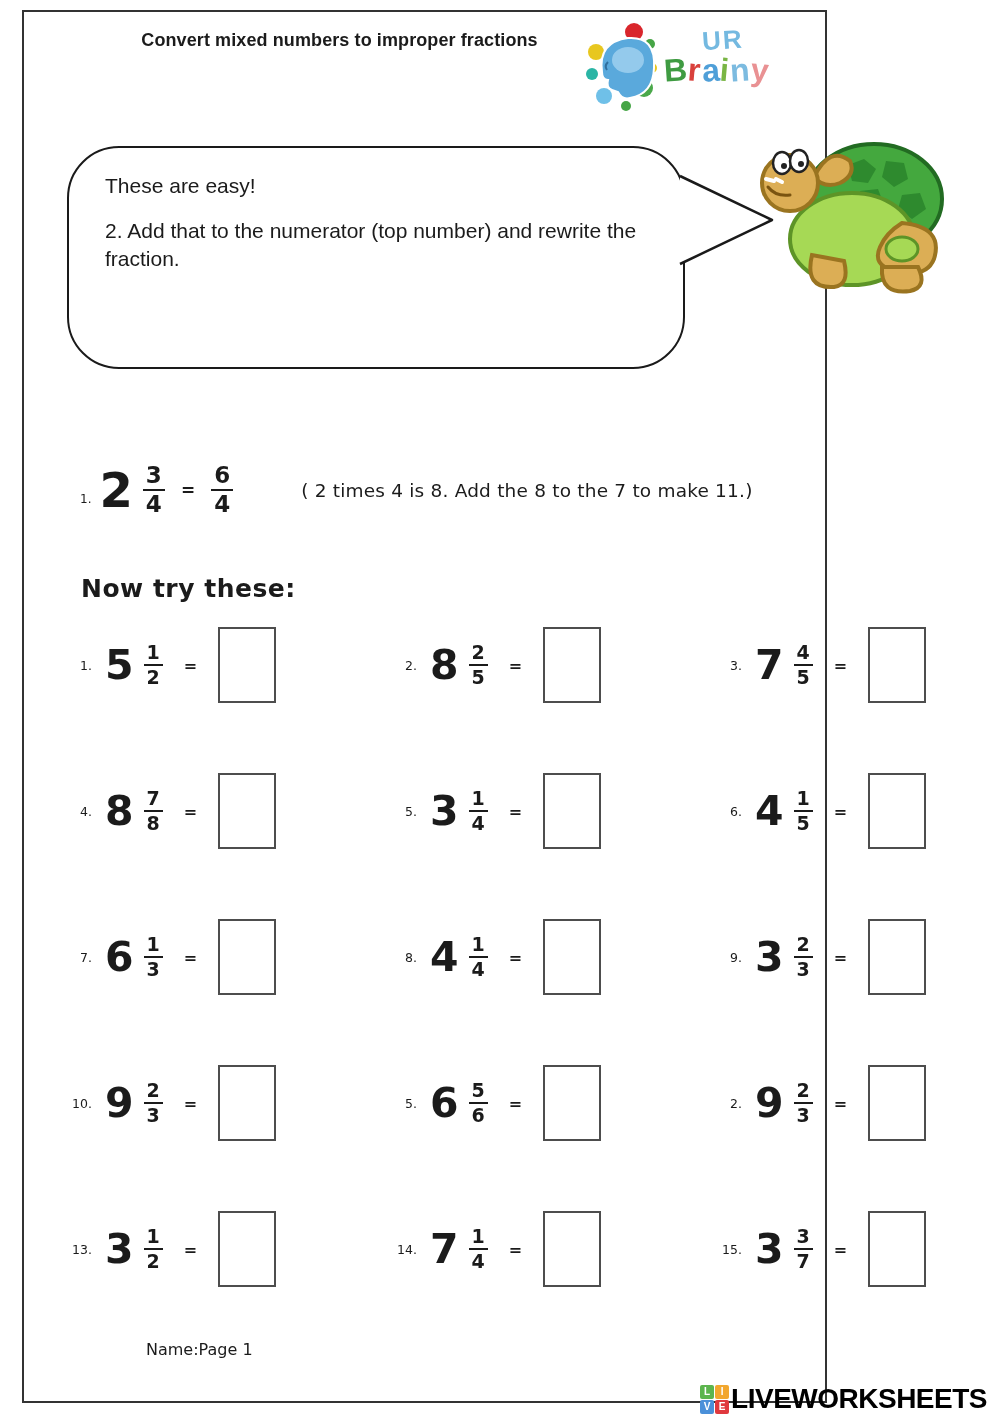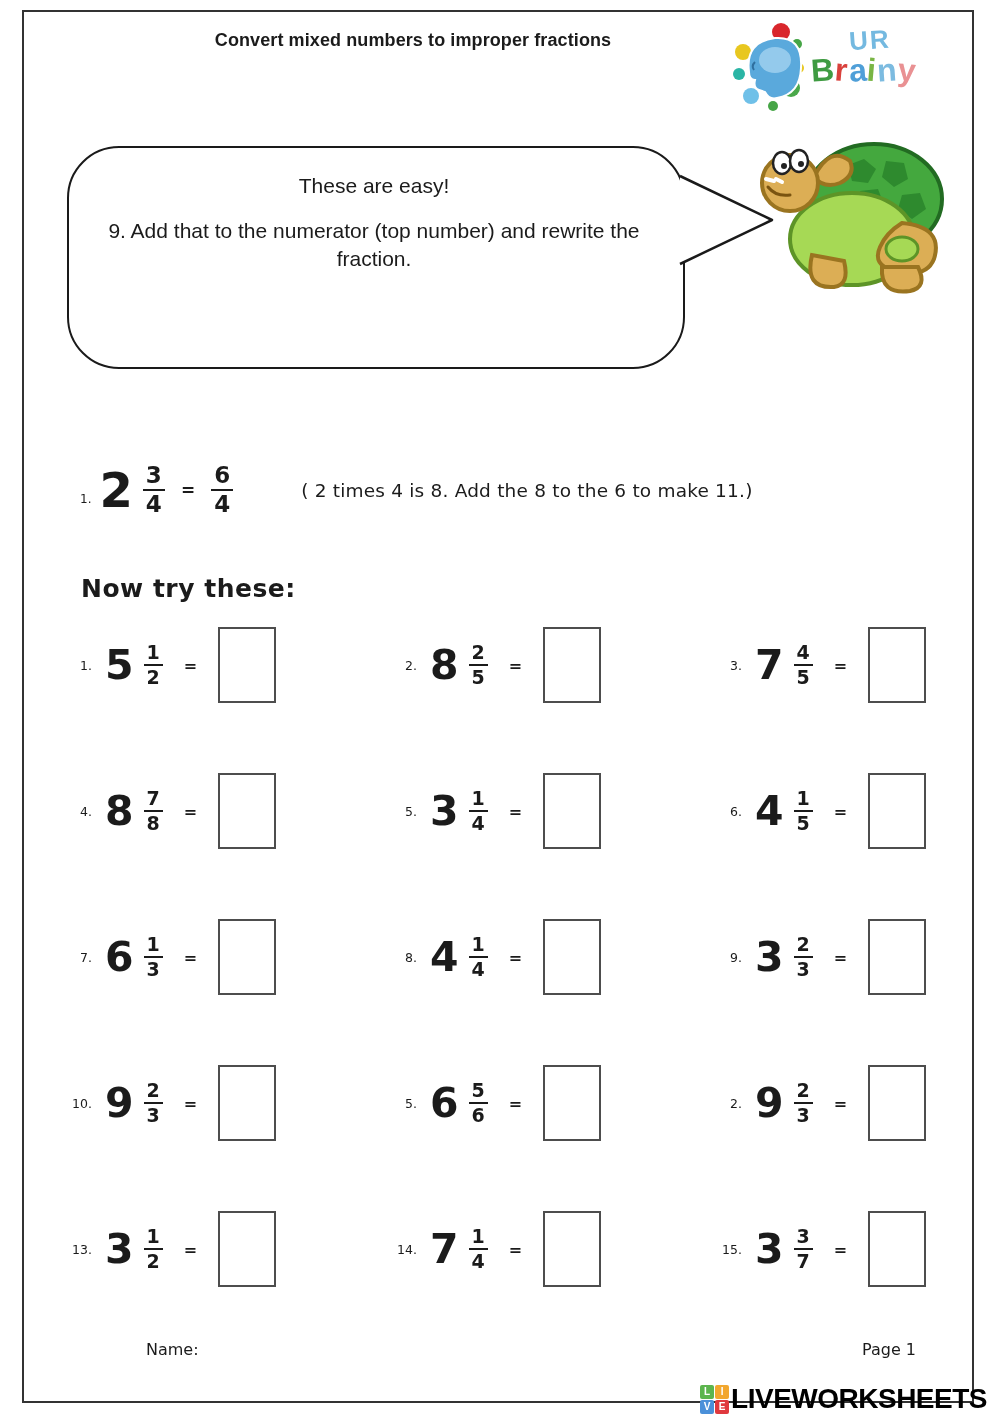--- a/index.html
+++ b/index.html
@@ -1,37 +1,37 @@
 <!DOCTYPE html>
 <html><head>
 <meta charset="utf-8">
 <style>
   * { margin:0; padding:0; box-sizing:border-box; }
   html,body { width:1000px; height:1425px; background:#ffffff; font-family:"Liberation Sans", sans-serif; color:#1b1b1b; }
   .page {
-    position:absolute; left:22px; top:10px; width:952px; height:1393px;
+    position:absolute; left:22px; top:10px; width:805px; height:1393px;
     border:2px solid #333; background:#fff;
   }
   
   .titles { position:absolute; top:18px; left:0; width:100%; text-align:center; padding-right:170px; }
   .title { font-size:18px; font-weight:700; letter-spacing:.1px; }
   .subtitle { font-size:15px; margin-top:5px; }
   .urbrainy { position:absolute; top:6px; right:18px; width:225px; height:95px; }
   .urbrainy svg { position:absolute; left:0; top:4px; }
   .ub-text { position:absolute; left:82px; top:8px; font-weight:800; line-height:1; }
   .ub-ur { display:block; margin-left:38px; font-size:26px; color:#74b9e0; letter-spacing:2px; transform:rotate(-4deg); text-shadow:0 0 2px #fff; }
   .ub-brainy { display:block; font-size:32px; margin-top:2px; letter-spacing:1px; text-shadow:0 0 2px #fff; }
   .ub-brainy span { display:inline-block; }
   .ub-brainy span:nth-child(odd){ transform:rotate(-4deg); }
   .ub-brainy span:nth-child(even){ transform:rotate(5deg); }
   
   .bubble {
     position:absolute; left:43px; top:134px; width:618px; height:223px;
     border:2.5px solid #1a1a1a; border-radius:52px; background:#fff;
-    padding:24px 40px 0 36px; font-size:21px; line-height:1.33;text-align:center;
+    padding:24px 40px 0 36px; font-size:21px; line-height:1.33;
   }
   .bubble p { margin-bottom:17px; }
   .bubble .tail { position:absolute; right:-93px; top:26px; }
   
   .turtle { position:absolute; left:728px; top:115px; }
   
   .hand { font-family:"DejaVu Sans", sans-serif; }
   .frac { display:inline-flex; flex-direction:column; align-items:center; line-height:1.1; font-weight:600; }
   .frac .num { border-bottom:2px solid #1b1b1b; padding:0 3px 1px; }
   .frac .den { padding-top:1px; }
@@ -47,21 +47,21 @@
   .problems { position:absolute; left:40px; top:612px; width:905px; display:grid;
               grid-template-columns:325px 325px 255px; row-gap:64px; }
   .problem { display:flex; align-items:center; height:82px; }
   .problem .pnum { width:28px; text-align:right; font-size:12.5px; margin-right:13px; flex-shrink:0; }
   .whole { font-size:41px; font-weight:600; }
   .problem .frac { font-size:19px; margin-left:10px; }
   .problem .eq { margin:0 21px; font-size:16px; font-weight:700; }
   .answer-box { width:58px; height:76px; border:2px solid #4d4d4d; background:#fff; flex-shrink:0; }
   
   .footer { position:absolute; left:0; top:1328px; width:100%; display:flex;
-            justify-content:space-between; padding:0 56px 0 122px; font-size:16px; }
+            padding:0 56px 0 122px; font-size:16px; }
   
   .lw-logo { position:absolute; top:1383px; right:13px; display:flex; align-items:center; gap:2px; }
   .lw-squares { display:grid; grid-template-columns:14px 14px; grid-auto-rows:14px; gap:1px; }
   .lw-squares span { display:flex; align-items:center; justify-content:center;
                      color:#fff; font-size:10px; font-weight:700; border-radius:2px; }
   .lw-text { font-size:28px; font-weight:800; color:#1c4587; letter-spacing:-0.5px;
              font-family:"Liberation Sans", sans-serif; }
 </style>
 </head>
 <body>
@@ -87,21 +87,21 @@
       <path d="M26,40 Q22,44 25,48" stroke="#2f6f9f" stroke-width="2" fill="none"></path>
     </svg>
     <span class="ub-text">
       <span class="ub-ur">UR</span>
       <span class="ub-brainy"><span style="color: rgb(63, 155, 66);">B</span><span style="color: rgb(217, 65, 60);">r</span><span style="color: rgb(79, 159, 216);">a</span><span style="color: rgb(121, 181, 68);">i</span><span style="color: rgb(124, 187, 224);">n</span><span style="color: rgb(233, 145, 147);">y</span></span>
     </span>
   </div>
 
   <div class="bubble">
     <p>These are easy!</p>
-    <p>9. Add that to the numerator (top number) and rewrite the fraction.</p>
+    <p>2. Add that to the numerator (top number) and rewrite the fraction.</p>
     <svg class="tail" width="100" height="95" viewBox="0 0 100 95">
       <path d="M4,2 L96,46 L4,90" fill="#ffffff" stroke="#1a1a1a" stroke-width="2.5" stroke-linejoin="round"></path>
     </svg>
   </div>
 
   <svg class="turtle" width="200" height="180" viewBox="0 0 200 180">
     <ellipse cx="122" cy="72" rx="68" ry="55" fill="#44a83e" stroke="#226b22" stroke-width="4"></ellipse>
     <polygon points="96,38 112,32 124,42 116,56 100,54" fill="#2e8a2e"></polygon>
     <polygon points="134,34 152,36 156,52 142,60 130,50" fill="#2e8a2e"></polygon>
     <polygon points="108,64 126,62 132,78 118,88 104,80" fill="#2e8a2e"></polygon>
@@ -126,21 +126,21 @@
     <span class="ex-whole">2</span>
     <span class="frac ex-frac">
       <span class="num">3</span>
       <span class="den">4</span>
     </span>
     <span class="eq">=</span>
     <span class="frac ex-frac">
       <span class="num">6</span>
       <span class="den">4</span>
     </span>
-    <span class="ex-note">( 2 times 4 is 8. Add the 8 to the 6 to make 11.)</span>
+    <span class="ex-note">( 2 times 4 is 8. Add the 8 to the 7 to make 11.)</span>
   </div>
 
   <div class="prompt hand">Now try these:</div>
 
   <div class="problems hand">
 
     <div class="problem">
       <span class="pnum">1.</span>
       <span class="whole">5</span>
       <span class="frac">

